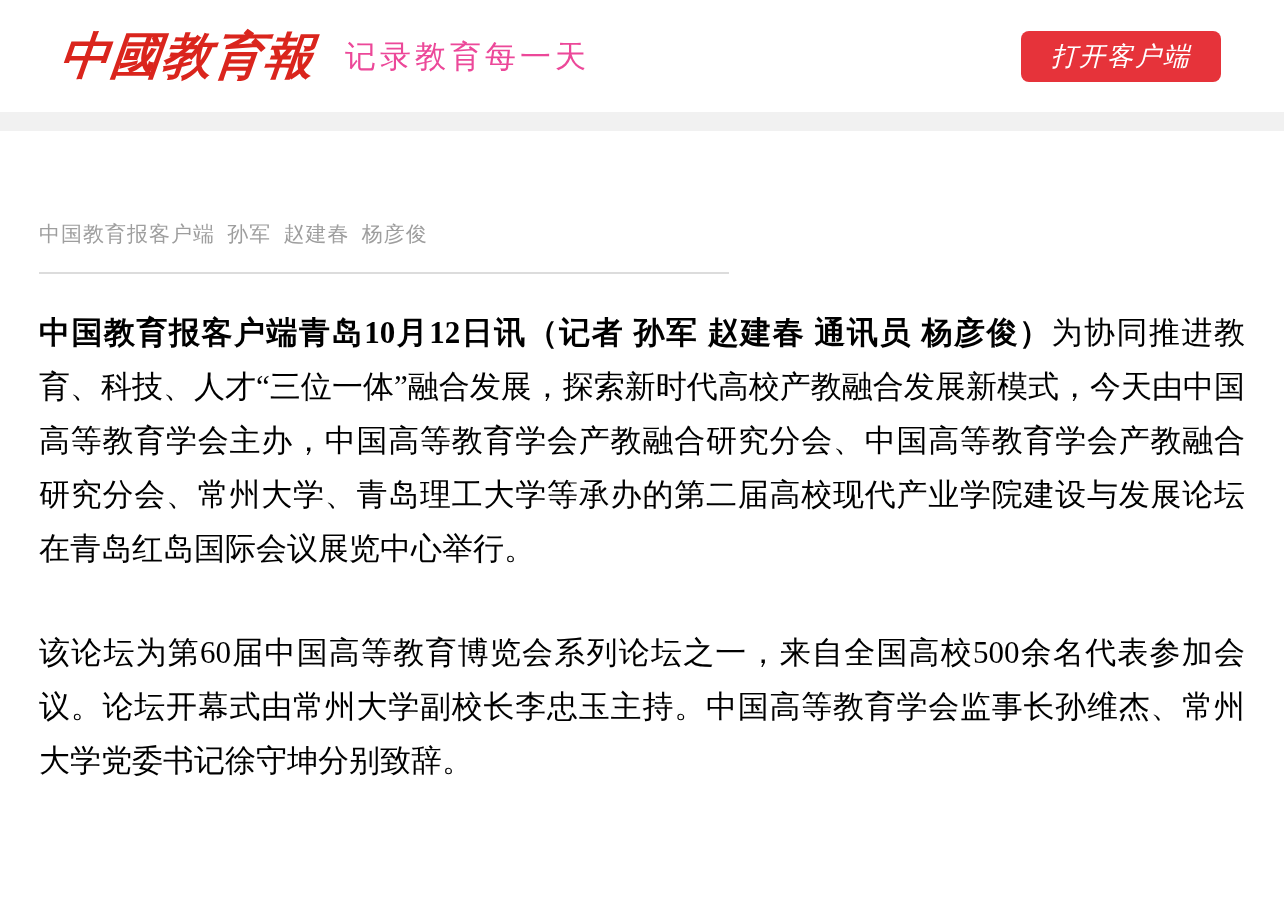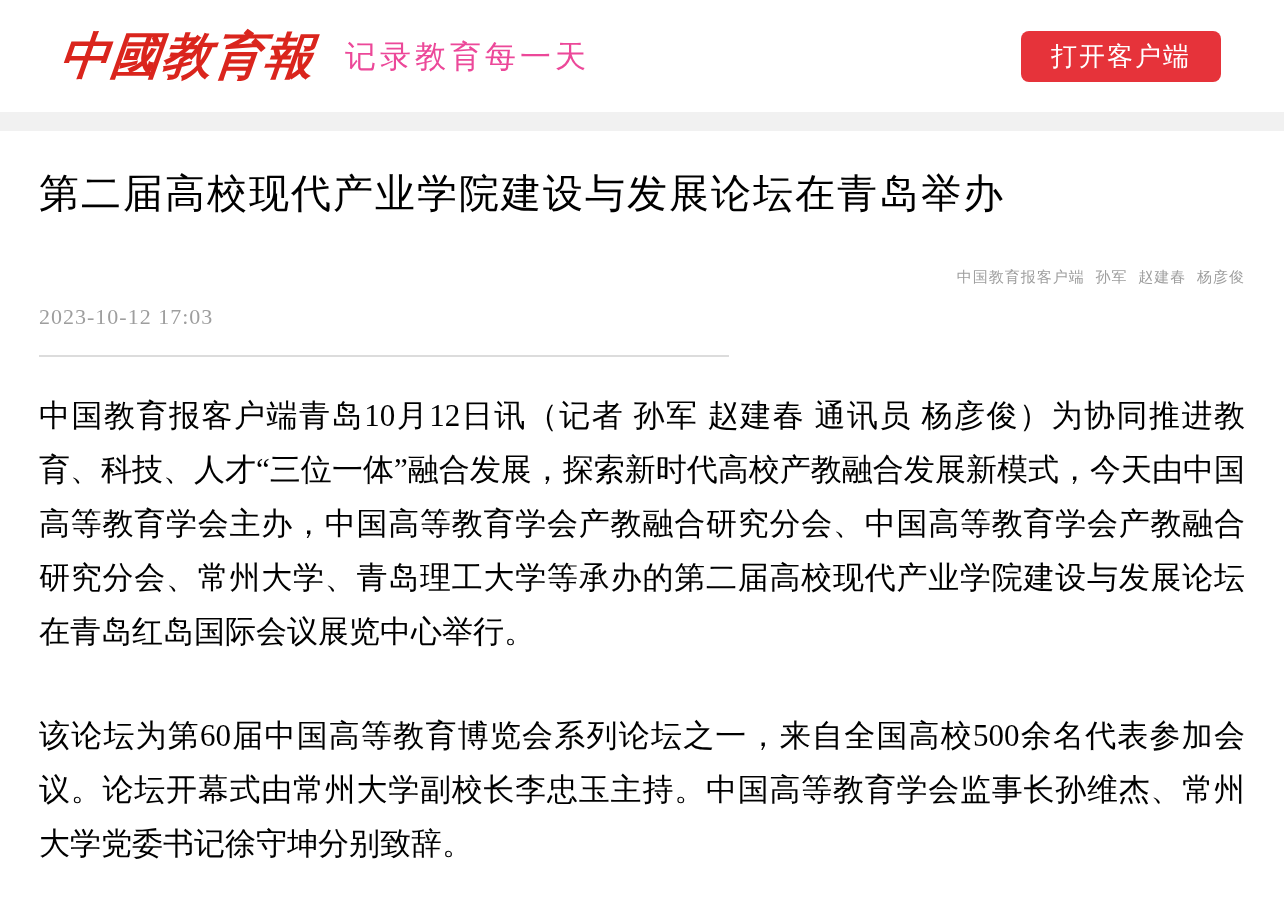--- a/index.html
+++ b/index.html
@@ -58,26 +58,25 @@
   }
   .article-title{
     margin:39px 0 0 0;
     font-size:40px;
     font-weight:400;
     letter-spacing:2px;
     line-height:48px;
     color:#000;
   }
   .article-byline{
-    margin-top:48px;
-    font-size:15px;
+    margin-top:92px;
+    font-size:21px;
     line-height:22px;
     word-spacing:6px;
     letter-spacing:1px;
-    text-align:right;
   }
   .article-date{
     margin-top:17px;
     font-size:22px;
     line-height:23px;
     letter-spacing:1px;
   }
   .byline-divider{
     margin-top:27px;
     width:690px;
@@ -91,40 +90,38 @@
     margin:0;
     color:#000;
   }
   .article-body p.first{
     margin-top:32px;
   }
   .article-body p + p{
     margin-top:50px;
   }
   .lead-bold{
-    font-weight:400;
+    font-weight:700;
   }
 </style>
 </head>
 <body>
 
 <div class="header">
   <div class="logo" style="color: rgb(218, 37, 29);">中國教育報</div>
   <div class="tagline" style="color: #ec4899;">记录教育每一天</div>
-  <button class="open-app-btn" style="background: rgb(230, 51, 58);">打开客户端</button>
+  <button class="open-app-btn" style="background: rgb(230, 51, 58); font-style: italic;">打开客户端</button>
 </div>
 
 <div class="header-band" style="background: rgb(241, 241, 241);"></div>
 
 <div class="article">
-  <h1 class="article-title">第二届高校现代产业学院建设与发展论坛在青岛举办</h1>
 
   <div class="article-byline" style="color: rgb(158, 158, 158);">中国教育报客户端 孙军 赵建春 杨彦俊</div>
 
-  <div class="article-date" style="color: rgb(158, 158, 158);">2023-10-12 17:03</div>
 
   <div class="byline-divider"></div>
 
   <div class="article-body">
     <p class="first"><span class="lead-bold">中国教育报客户端青岛10月12日讯（记者 孙军 赵建春 通讯员 杨彦俊）</span><span>为协同推进教育、科技、人才“三位一体”融合发展，探索新时代高校产教融合发展新模式，今天由中国高等教育学会主办，中国高等教育学会产教融合研究分会、中国高等教育学会产教融合研究分会、常州大学、青岛理工大学等承办的第二届高校现代产业学院建设与发展论坛在青岛红岛国际会议展览中心举行。</span></p>
     <p><span>该论坛为第60届中国高等教育博览会系列论坛之一，来自全国高校500余名代表参加会议。论坛开幕式由常州大学副校长李忠玉主持。中国高等教育学会监事长孙维杰、常州大学党委书记徐守坤分别致辞。</span></p>
   </div>
 </div>
 
 </body></html>

